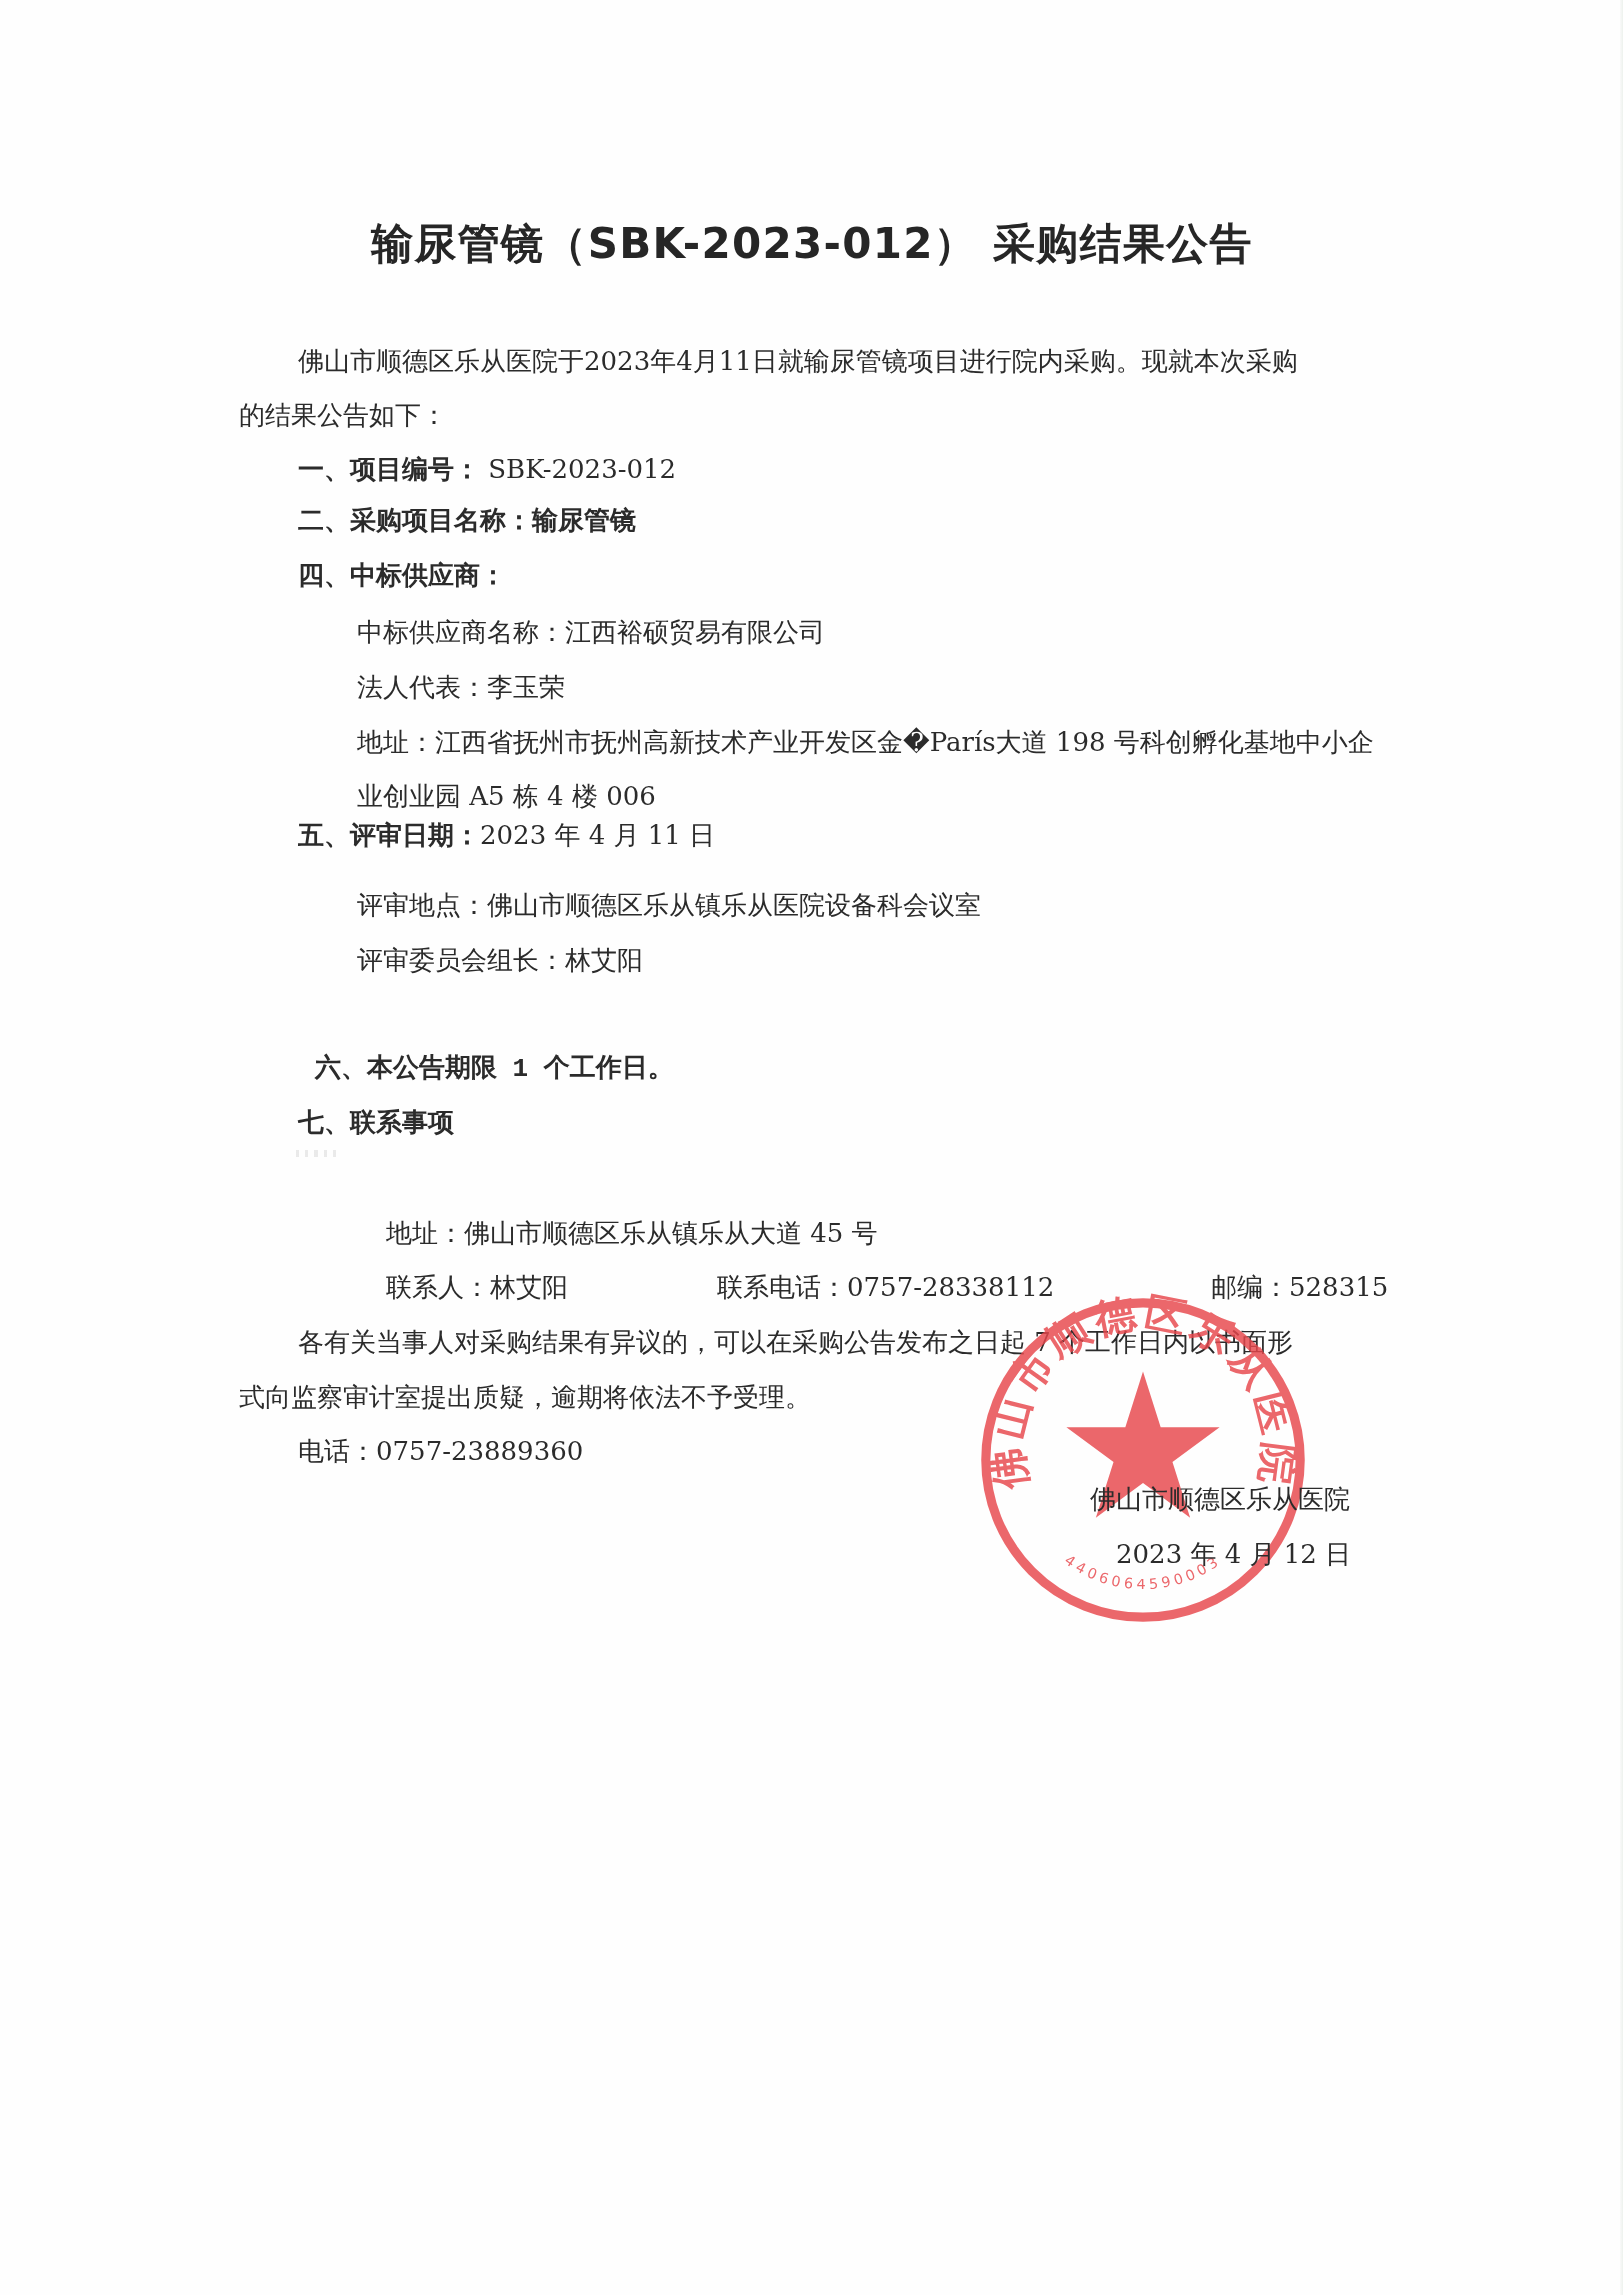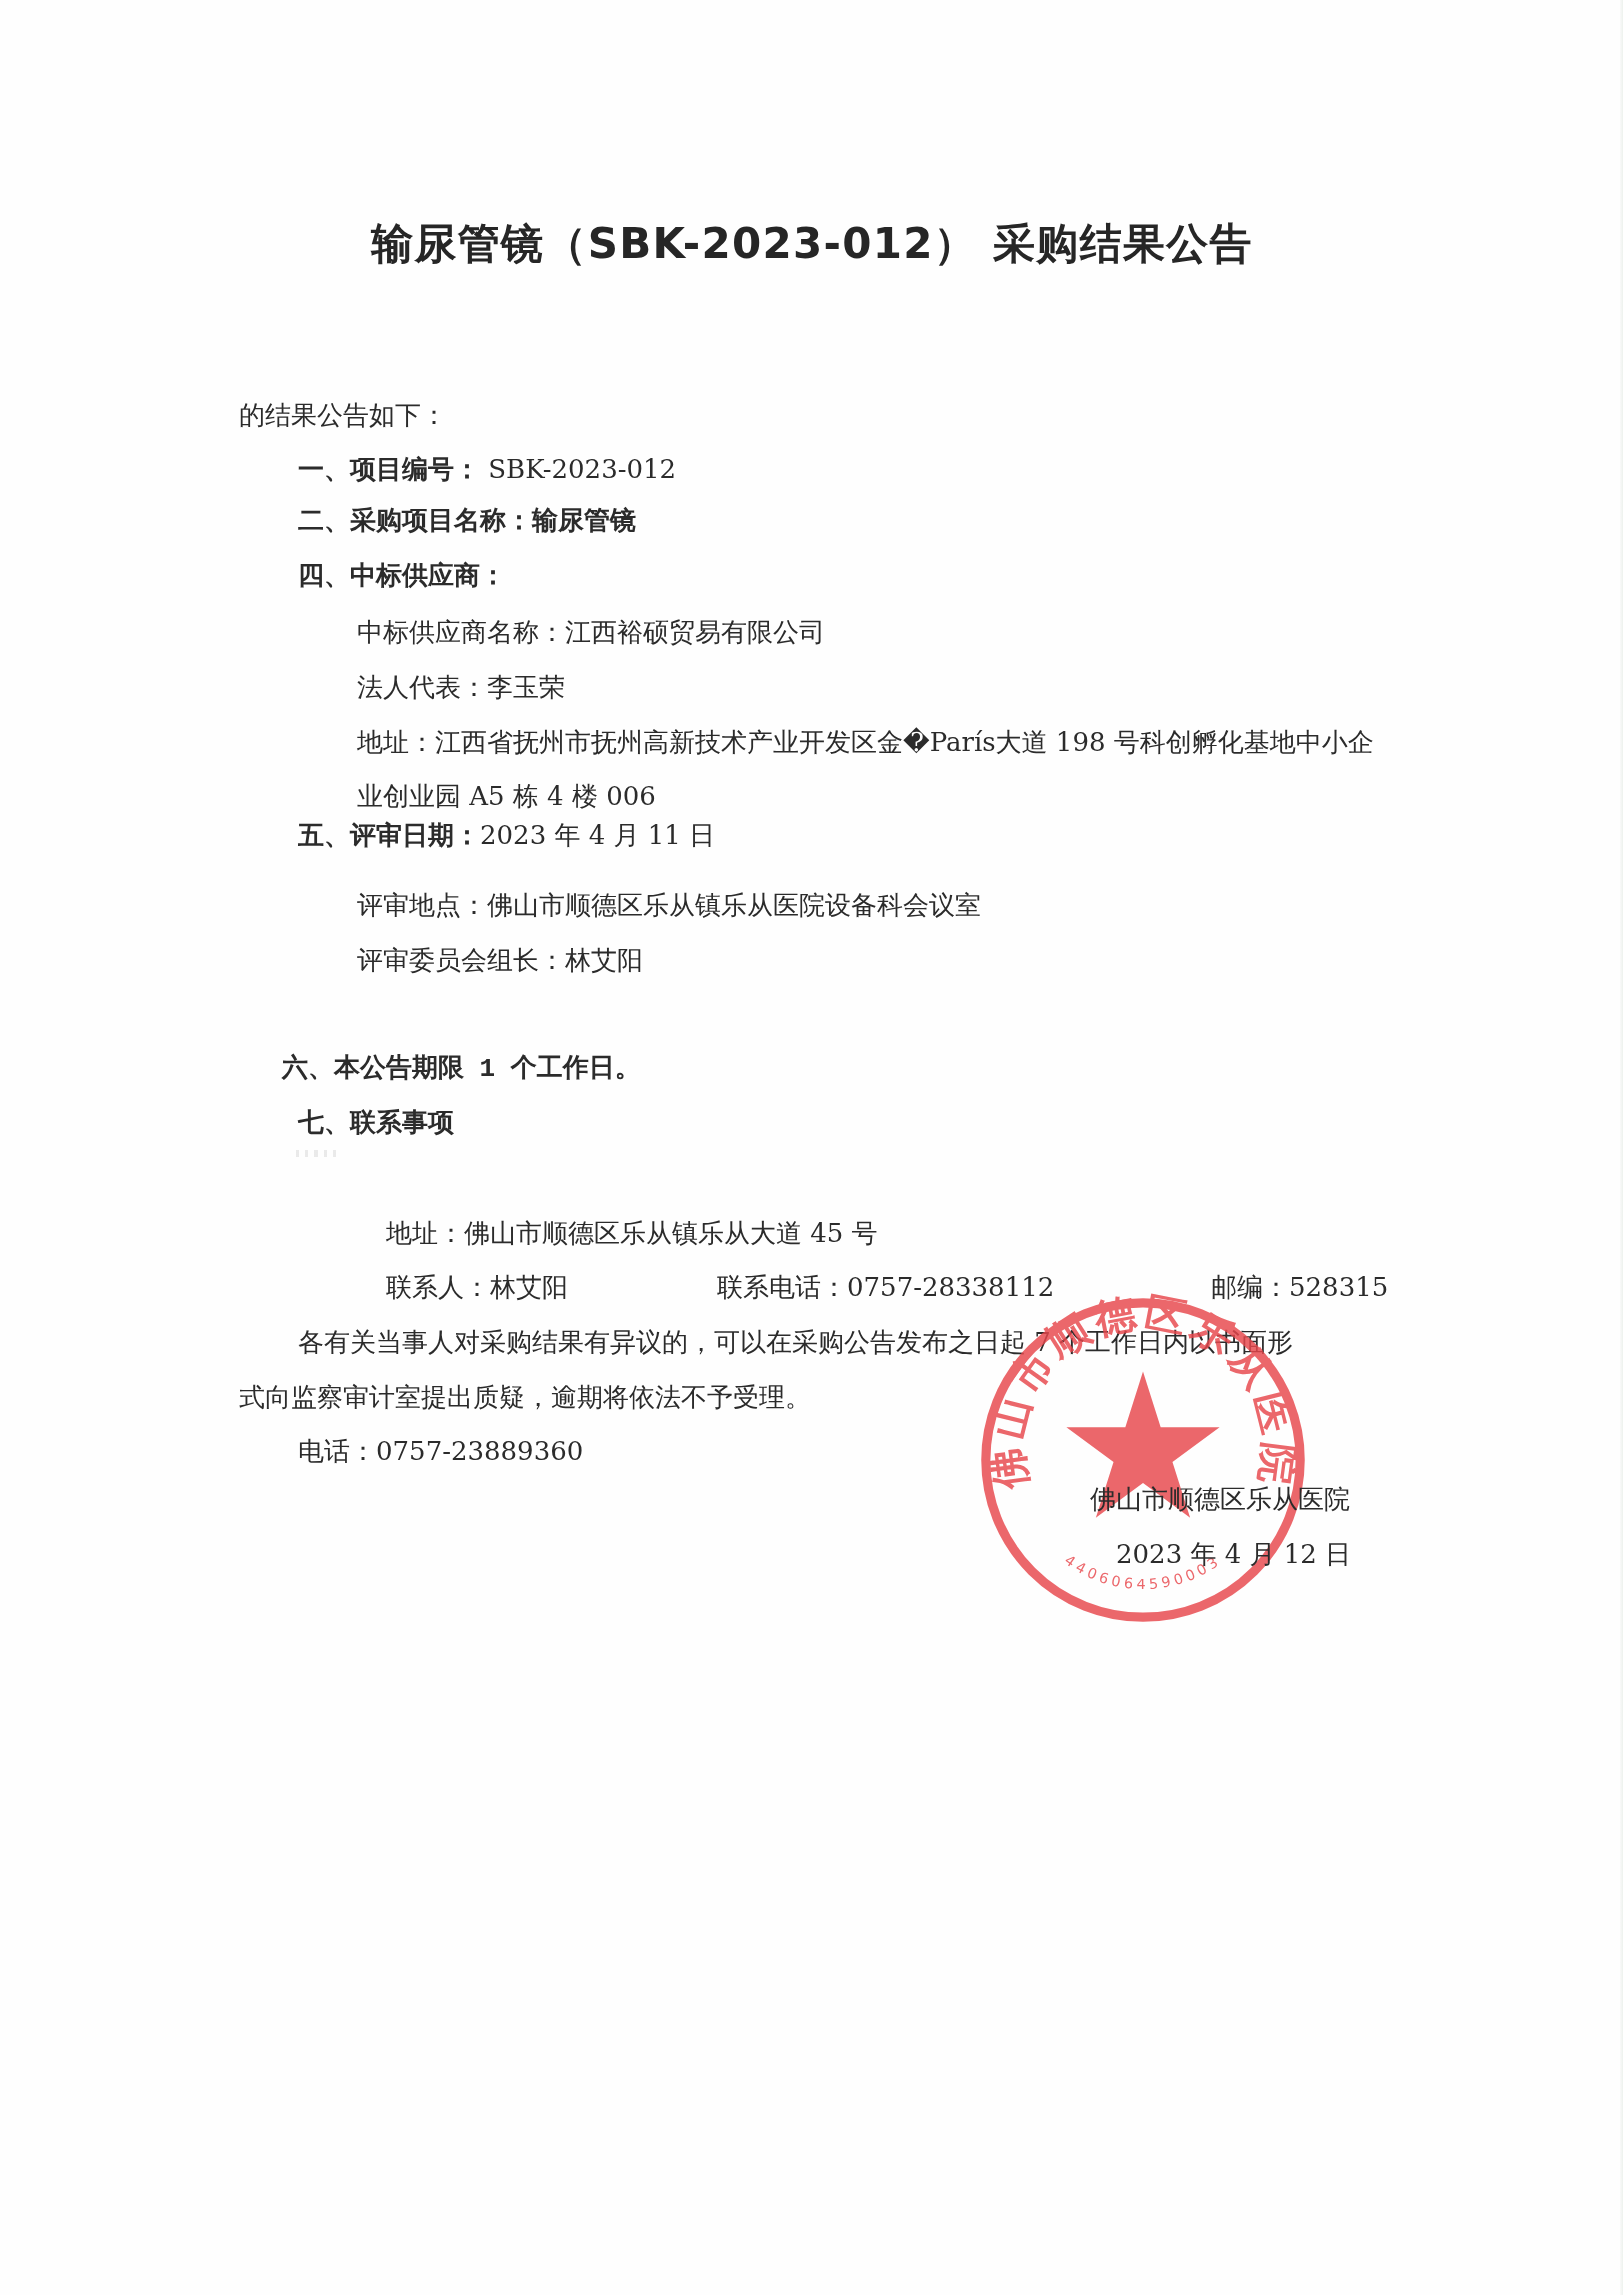--- a/index.html
+++ b/index.html
@@ -20,20 +20,21 @@
                background: repeating-linear-gradient(to right, #555 0 3.3px, transparent 3.3px 9.2px); }
 </style>
 </head>
 <body>
 
 <div class="page">
   <div class="edge-right"></div>
 
   <div class="title">输尿管镜（SBK-2023-012） 采购结果公告</div>
 
+  <div class="line" style="left:298px; top:344px;">佛山市顺德区乐从医院于2023年4月11日就输尿管镜项目进行院内采购。现就本次采购</div>
   <div class="line" style="left:239px; top:398px;">的结果公告如下：</div>
 
   <div class="line" style="left:298px; top:452px;">
     <span class="bold-label">一、项目编号：</span><span> SBK-2023-012</span>
   </div>
   <div class="line bold" style="left:298px; top:505px;">
     <span>二、采购项目名称：</span><span>输尿管镜</span>
   </div>
   <div class="line bold" style="left:298px; top:560px;">
     <span>四、中标供应商：</span>
@@ -49,21 +50,21 @@
     <span>地址：</span><span>江西省抚州市抚州高新技术产业开发区金�París大道 198 号科创孵化基地中小企</span>
   </div>
   <div class="line" style="left:357px; top:779px;">业创业园 A5 栋 4 楼 006</div>
 
   <div class="line" style="left:298px; top:818px;">
     <span class="bold-label">五、评审日期：</span><span>2023 年 4 月 11 日</span>
   </div>
   <div class="line" style="left:357px; top:888px;">评审地点：佛山市顺德区乐从镇乐从医院设备科会议室</div>
   <div class="line" style="left:357px; top:943px;">评审委员会组长：林艾阳</div>
 
-  <div class="line bold" style="left:282px; top:1052px;">六、本公告期限 1 个工作日。</div>
+  <div class="line bold" style="left:315px; top:1052px;">六、本公告期限 1 个工作日。</div>
   <div class="line bold" style="left:298px; top:1107px;">七、联系事项</div>
   <div class="scan-mark"></div>
 
   <div class="line" style="left:386px; top:1216px;">地址：佛山市顺德区乐从镇乐从大道 45 号</div>
   <div class="line" style="left:386px; top:1270px;">联系人：林艾阳</div>
   <div class="line" style="left:717px; top:1270px;">联系电话：0757-28338112</div>
   <div class="line" style="left:1211px; top:1270px;">邮编：528315</div>
 
   <div class="line" style="left:298px; top:1325px;">各有关当事人对采购结果有异议的，可以在采购公告发布之日起 7 个工作日内以书面形</div>
   <div class="line" style="left:239px; top:1380px;">式向监察审计室提出质疑，逾期将依法不予受理。</div>

